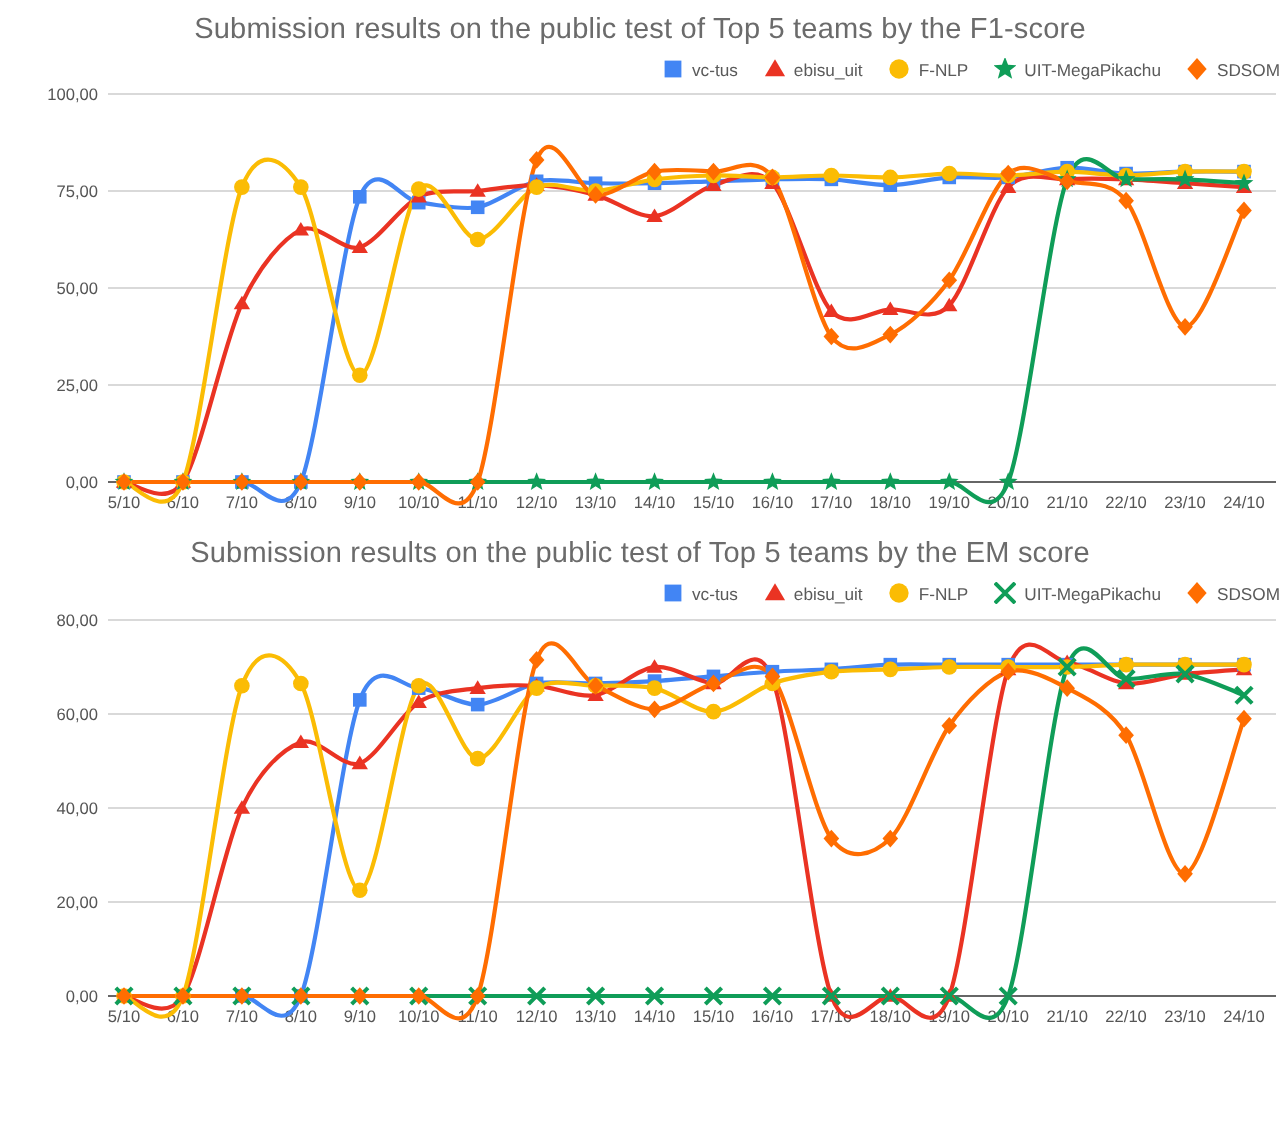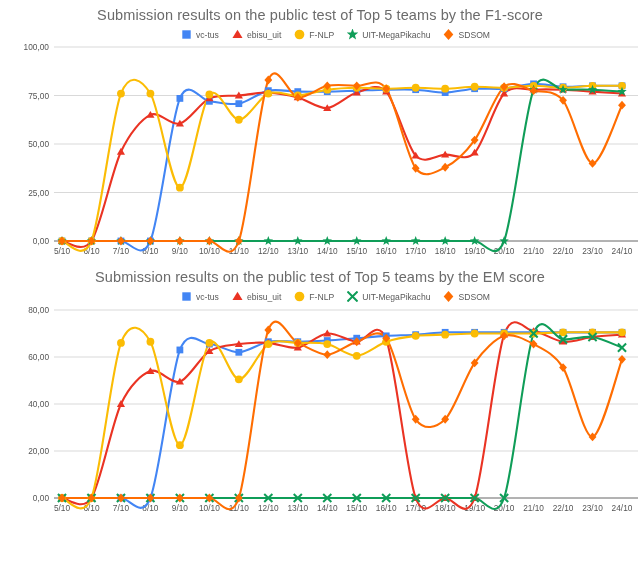--- a/index.html
+++ b/index.html
@@ -24,21 +24,21 @@
     font-size: 14.5px;
     color: #6b6b6b;
     font-weight: normal;
     padding-top: 7px;
     letter-spacing: 0.1px;
     font-family: "Liberation Sans", sans-serif;
   }
 
   .legend {
     display: flex;
-    justify-content: center;
+    justify-content: flex-end;
     align-items: center;
     gap: 13px;
     margin-top: 6px;
     padding-left: 31px;
   }
   .legend-item {
     display: flex;
     align-items: center;
     gap: 4px;
   }

